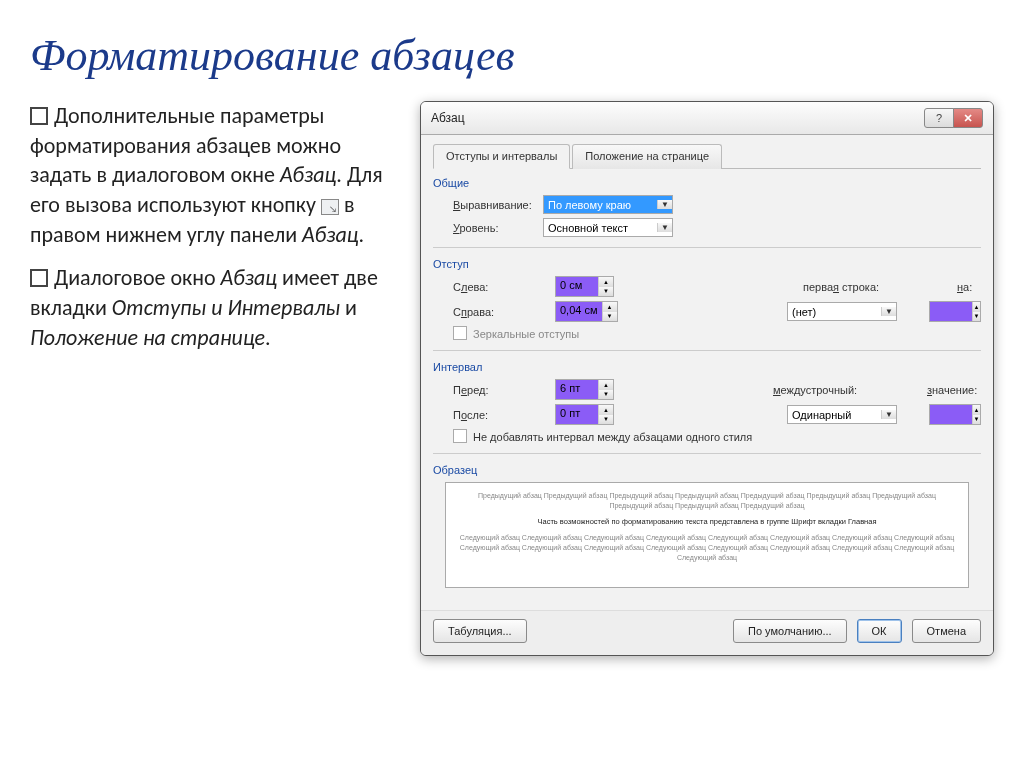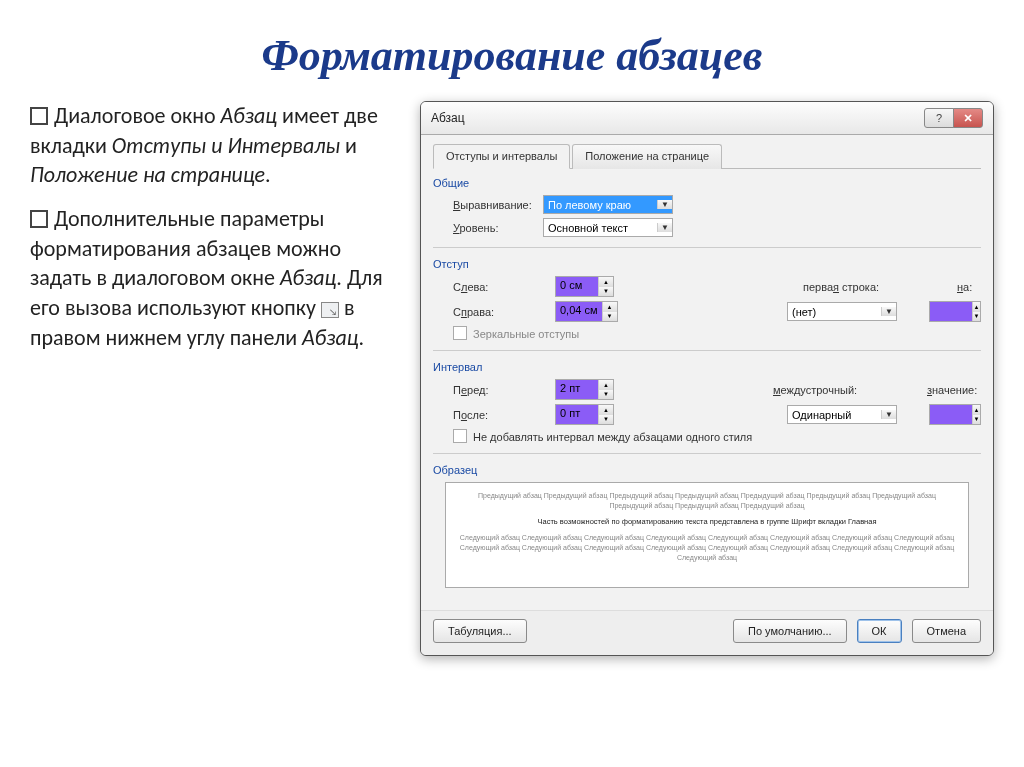--- a/index.html
+++ b/index.html
@@ -11,23 +11,23 @@
     background: #fff;
     overflow: hidden;
   }
   .slide {
     width: 100%;
     height: 100%;
     box-sizing: border-box;
     padding: 20px 30px;
   }
   .title {
-    text-align: center;
+    text-align: left;
     font-size: 44px;
-    font-weight: bold;
+    font-weight: normal;
     font-style: italic;
     color: #1b3a8a;
     font-family: "Times New Roman", serif;
     margin: 10px 0 20px 0;
   }
   .content {
     display: flex;
     gap: 20px;
   }
   .left-col {
@@ -243,24 +243,24 @@
   .col2 { display:flex; gap:12px; align-items:center;}
 </style>
 </head>
 <body>
 
 <div class="slide">
   <div class="title">Форматирование абзацев</div>
   <div class="content">
     <div class="left-col">
       <div class="bullet-item">
-        <span class="bullet-sq"></span><span>Диалоговое окно </span><span class="italic">Абзац</span><span> имеет две вкладки </span><span class="italic">Отступы и Интервалы</span><span> и </span><span class="italic">Положение на странице</span><span>.</span>
+        <span class="bullet-sq"></span><span>Дополнительные параметры форматирования абзацев можно задать в диалоговом окне </span><span class="italic">Абзац</span><span>. Для его вызова используют кнопку </span><span class="tiny-icon"></span><span> в правом нижнем углу панели </span><span class="italic">Абзац</span><span>.</span>
       </div>
       <div class="bullet-item">
-        <span class="bullet-sq"></span><span>Дополнительные параметры форматирования абзацев можно задать в диалоговом окне </span><span class="italic">Абзац</span><span>. Для его вызова используют кнопку </span><span class="tiny-icon"></span><span> в правом нижнем углу панели </span><span class="italic">Абзац</span><span>.</span>
+        <span class="bullet-sq"></span><span>Диалоговое окно </span><span class="italic">Абзац</span><span> имеет две вкладки </span><span class="italic">Отступы и Интервалы</span><span> и </span><span class="italic">Положение на странице</span><span>.</span>
       </div>
     </div>
 
     <div class="dialog">
       <div class="dlg-title">
         <span class="dlg-title-text">Абзац</span>
         <div class="dlg-controls">
           <div class="dlg-ctrl help">?</div>
           <div class="dlg-ctrl close">✕</div>
         </div>
@@ -329,21 +329,21 @@
         <div class="chk">
           <span class="box"></span>
             <span>Зеркальные отступы</span>
         </div>
 
         <hr class="hr">
         <div class="section-label">Интервал</div>
         <div class="row col2">
           <span class="fld-label">П<span class="u">е</span>ред:</span>
           <div class="spin">
-            <span class="val">2 пт</span>
+            <span class="val">6 пт</span>
             <span class="arrs">
                 <span>▲</span>
                 <span>▼</span>
               </span>
           </div>
           <span style="flex:1"></span>
           <span class="fld-label" style="width:100px"><span class="u">м</span>еждустрочный:</span>
           <span style="flex:0 0 30px"></span>
           <span class="fld-label" style="width:54px"><span class="u">з</span>начение:</span>
         </div>

